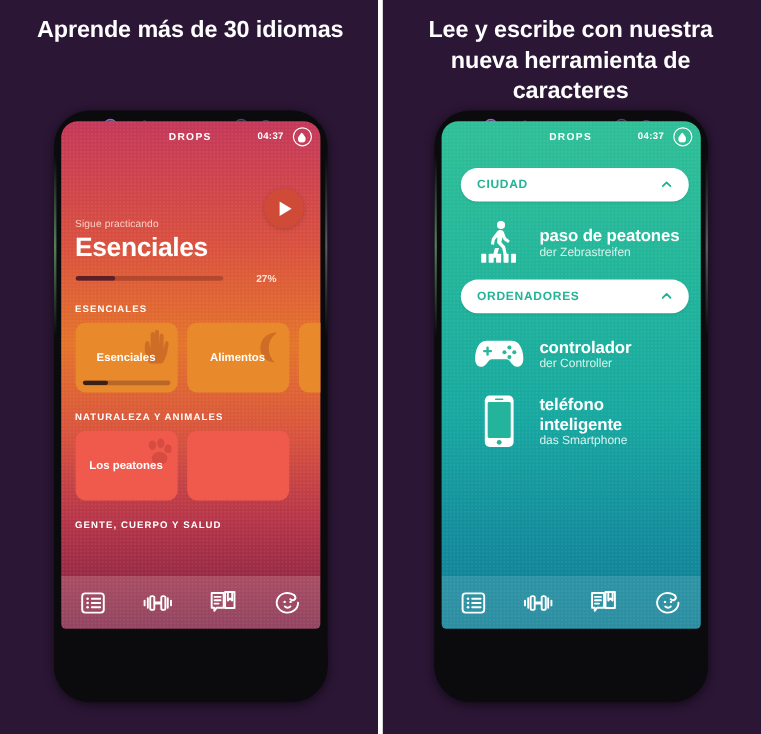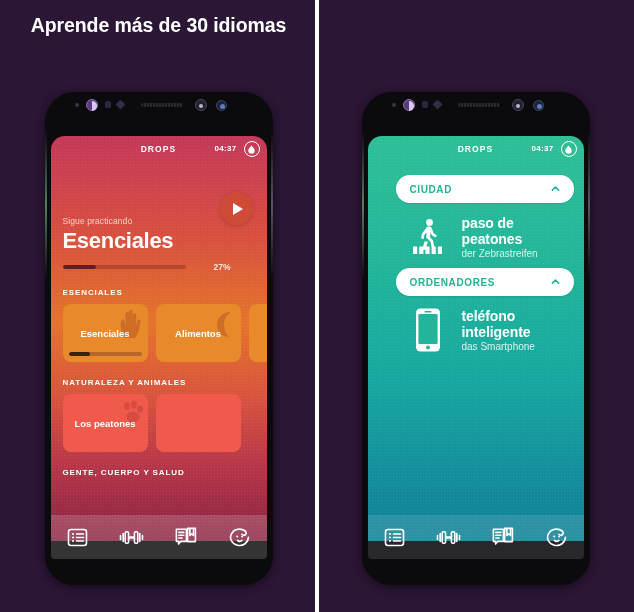--- a/index.html
+++ b/index.html
@@ -64,21 +64,21 @@
   .s3 { left: 60px;  top: 9px;  width: 6px;  height: 7px;  background: #2c2740; border-radius:2px;}
   .s4 { left: 72px;  top: 9px;  width: 7px;  height: 7px;  background: #332c4a; transform: rotate(45deg); border-radius:1px;}
   .speaker { position:absolute; left:96px; top:11px; width:42px; height:4px; background:#1d1d24; border-radius:2px;
              background-image: repeating-linear-gradient(to right,#2a2a33 0 1.5px,#121217 1.5px 3px); }
   .s5 { left: 150px; top: 7px;  width: 12px; height: 12px; background: #232230; border:1px solid #4a4760;}
   .s5::after{content:"";position:absolute;left:3px;top:4px;width:4px;height:4px;border-radius:50%;background:#b9b6cd;}
   .s6 { left: 171px; top: 8px;  width: 11px; height: 11px; background: #1b2336; border:1px solid #3e4a66;}
   .s6::after{content:"";position:absolute;left:3px;top:3px;width:5px;height:5px;border-radius:50%;background:#5e7bbf;}
 
   .screen {
-    position: absolute; left: 6px; top: 44px;
+    position: absolute; left: 6px; top: 9px;
     width: 216px; height: 423px;
     border-radius: 14px 14px 4px 4px;
     overflow: hidden;
   }
   .screen-left  { background: linear-gradient(to bottom,#c4385a 0%,#d9503f 24%,#e4742a 44%,#d8533e 62%,#b73649 78%,#7d1f41 100%); }
   .screen-right { background: linear-gradient(to bottom,#2fbf97 0%,#22b59a 30%,#17a8a0 58%,#138c9c 82%,#0f7e95 100%); }
   .noise {
     position:absolute; inset:0; pointer-events:none; opacity:0.30;
     background-image: radial-gradient(rgba(255,255,255,0.22) 0.6px, transparent 0.7px);
     background-size: 3px 3px;
@@ -126,21 +126,21 @@
   }
   .tile-orange { background:#e88a2c; }
   .tile-red    { background:#ef5a4d; }
   .tile-label { color:#fff; font-size:9.5px; font-weight:600; text-align:center; z-index:2; padding:0 6px;}
   .tile-label.caps { letter-spacing:0.4px; }
   .tile-glyph { position:absolute; right:2px; top:4px; opacity:.40; z-index:1; }
   .tile-bar { position:absolute; left:6px; bottom:6px; width:73px; height:4px; border-radius:3px; background:#b8662a; overflow:hidden;}
   .tile-bar > i { display:block; height:100%; width:30%; background:#3b2016; border-radius:3px;}
 
   
-  .rc { position:relative; z-index:3; padding: 4px 10px 0 28px; }
+  .rc { position:relative; z-index:3; padding: 4px 10px 0 16px; }
   .dropdown {
     position:relative; height:28px; border-radius:16px; background:#fff;
     display:flex; align-items:center; padding: 0 14px; margin-top:9px;
     box-shadow:0 1px 2px rgba(0,0,0,.10);
   }
   .dd-label { color:#23b395; font-size:10px; font-weight:bold; letter-spacing:0.6px; }
   .dd-chev { position:absolute; right:14px; top:9px; width:9px; height:9px; }
   .dd-chev svg { width:9px; height:9px; display:block; }
 
   .word-row { display:flex; align-items:center; gap:12px; padding: 12px 6px 0 10px; }
@@ -300,20 +300,21 @@
           </span>
         </div>
       </div>
       <div class="chin"></div>
     </div>
   </div>
 
   <div class="panel-divider"></div>
 
   <div class="panel">
+    <div class="panel-title">Lee y escribe con nuestra nueva herramienta de caracteres</div>
 
     <div class="phone right-phone">
       <div class="phone-edge-l"></div>
       <div class="phone-edge-r"></div>
 
       <div class="notch-row">
         <span class="sensor s1"></span>
         <span class="sensor s2"></span>
         <span class="sensor s3"></span>
         <span class="sensor s4"></span>
@@ -369,20 +370,38 @@
 
           <div class="dropdown">
             <span class="dd-label">ORDENADORES</span>
             <span class="dd-chev">
               <svg viewBox="0 0 10 10" fill="none" stroke="#23b395" stroke-width="1.7" stroke-linecap="round" stroke-linejoin="round">
                   <path d="M1.5 6.8L5 3.3l3.5 3.5"></path>
                 </svg>
             </span>
           </div>
 
+          <div class="word-row">
+            <span class="word-icon">
+              <svg width="44" height="30" viewBox="0 0 44 30" fill="#fff">
+                <path d="M11.5 4h21c4.6 0 7.6 3.6 9 9.6 1.3 5.6.6 10.6-3 11.8-3.3 1.1-5.3-1.5-7.4-4.2-.9-1.2-1.8-1.8-3.1-1.8h-12c-1.3 0-2.2.6-3.1 1.8-2.1 2.7-4.1 5.3-7.4 4.2-3.6-1.2-4.3-6.2-3-11.8C3.9 7.6 6.9 4 11.5 4z"></path>
+                <rect x="8.5" y="11.6" width="7.6" height="2" rx="1" fill="#2cb69a"></rect>
+                <rect x="11.3" y="8.8" width="2" height="7.6" rx="1" fill="#2cb69a"></rect>
+                <circle cx="30.5" cy="9.6" r="1.7" fill="#2cb69a"></circle>
+                <circle cx="34.6" cy="13.6" r="1.7" fill="#2cb69a"></circle>
+                <circle cx="26.4" cy="13.6" r="1.7" fill="#2cb69a"></circle>
+                <circle cx="30.5" cy="17.6" r="1.7" fill="#2cb69a"></circle>
+              </svg>
+            </span>
+            <span>
+              <span class="word-main" style="display:block">controlador</span>
+              <span class="word-sub" style="display:block">der Controller</span>
+              <span class="word-track"><i style="width: 25%;"></i></span>
+            </span>
+          </div>
 
           <div class="word-row">
             <span class="word-icon">
               <svg width="30" height="46" viewBox="0 0 30 46" fill="#fff">
                 <rect x="3" y="1.5" width="24" height="43" rx="4.2"></rect>
                 <rect x="5.4" y="7" width="19.2" height="30" rx="1.2" fill="#24b39b"></rect>
                 <rect x="11.5" y="4" width="7" height="1.4" rx="0.7" fill="#24b39b"></rect>
                 <circle cx="15" cy="40.6" r="2" fill="#24b39b"></circle>
               </svg>
             </span>

